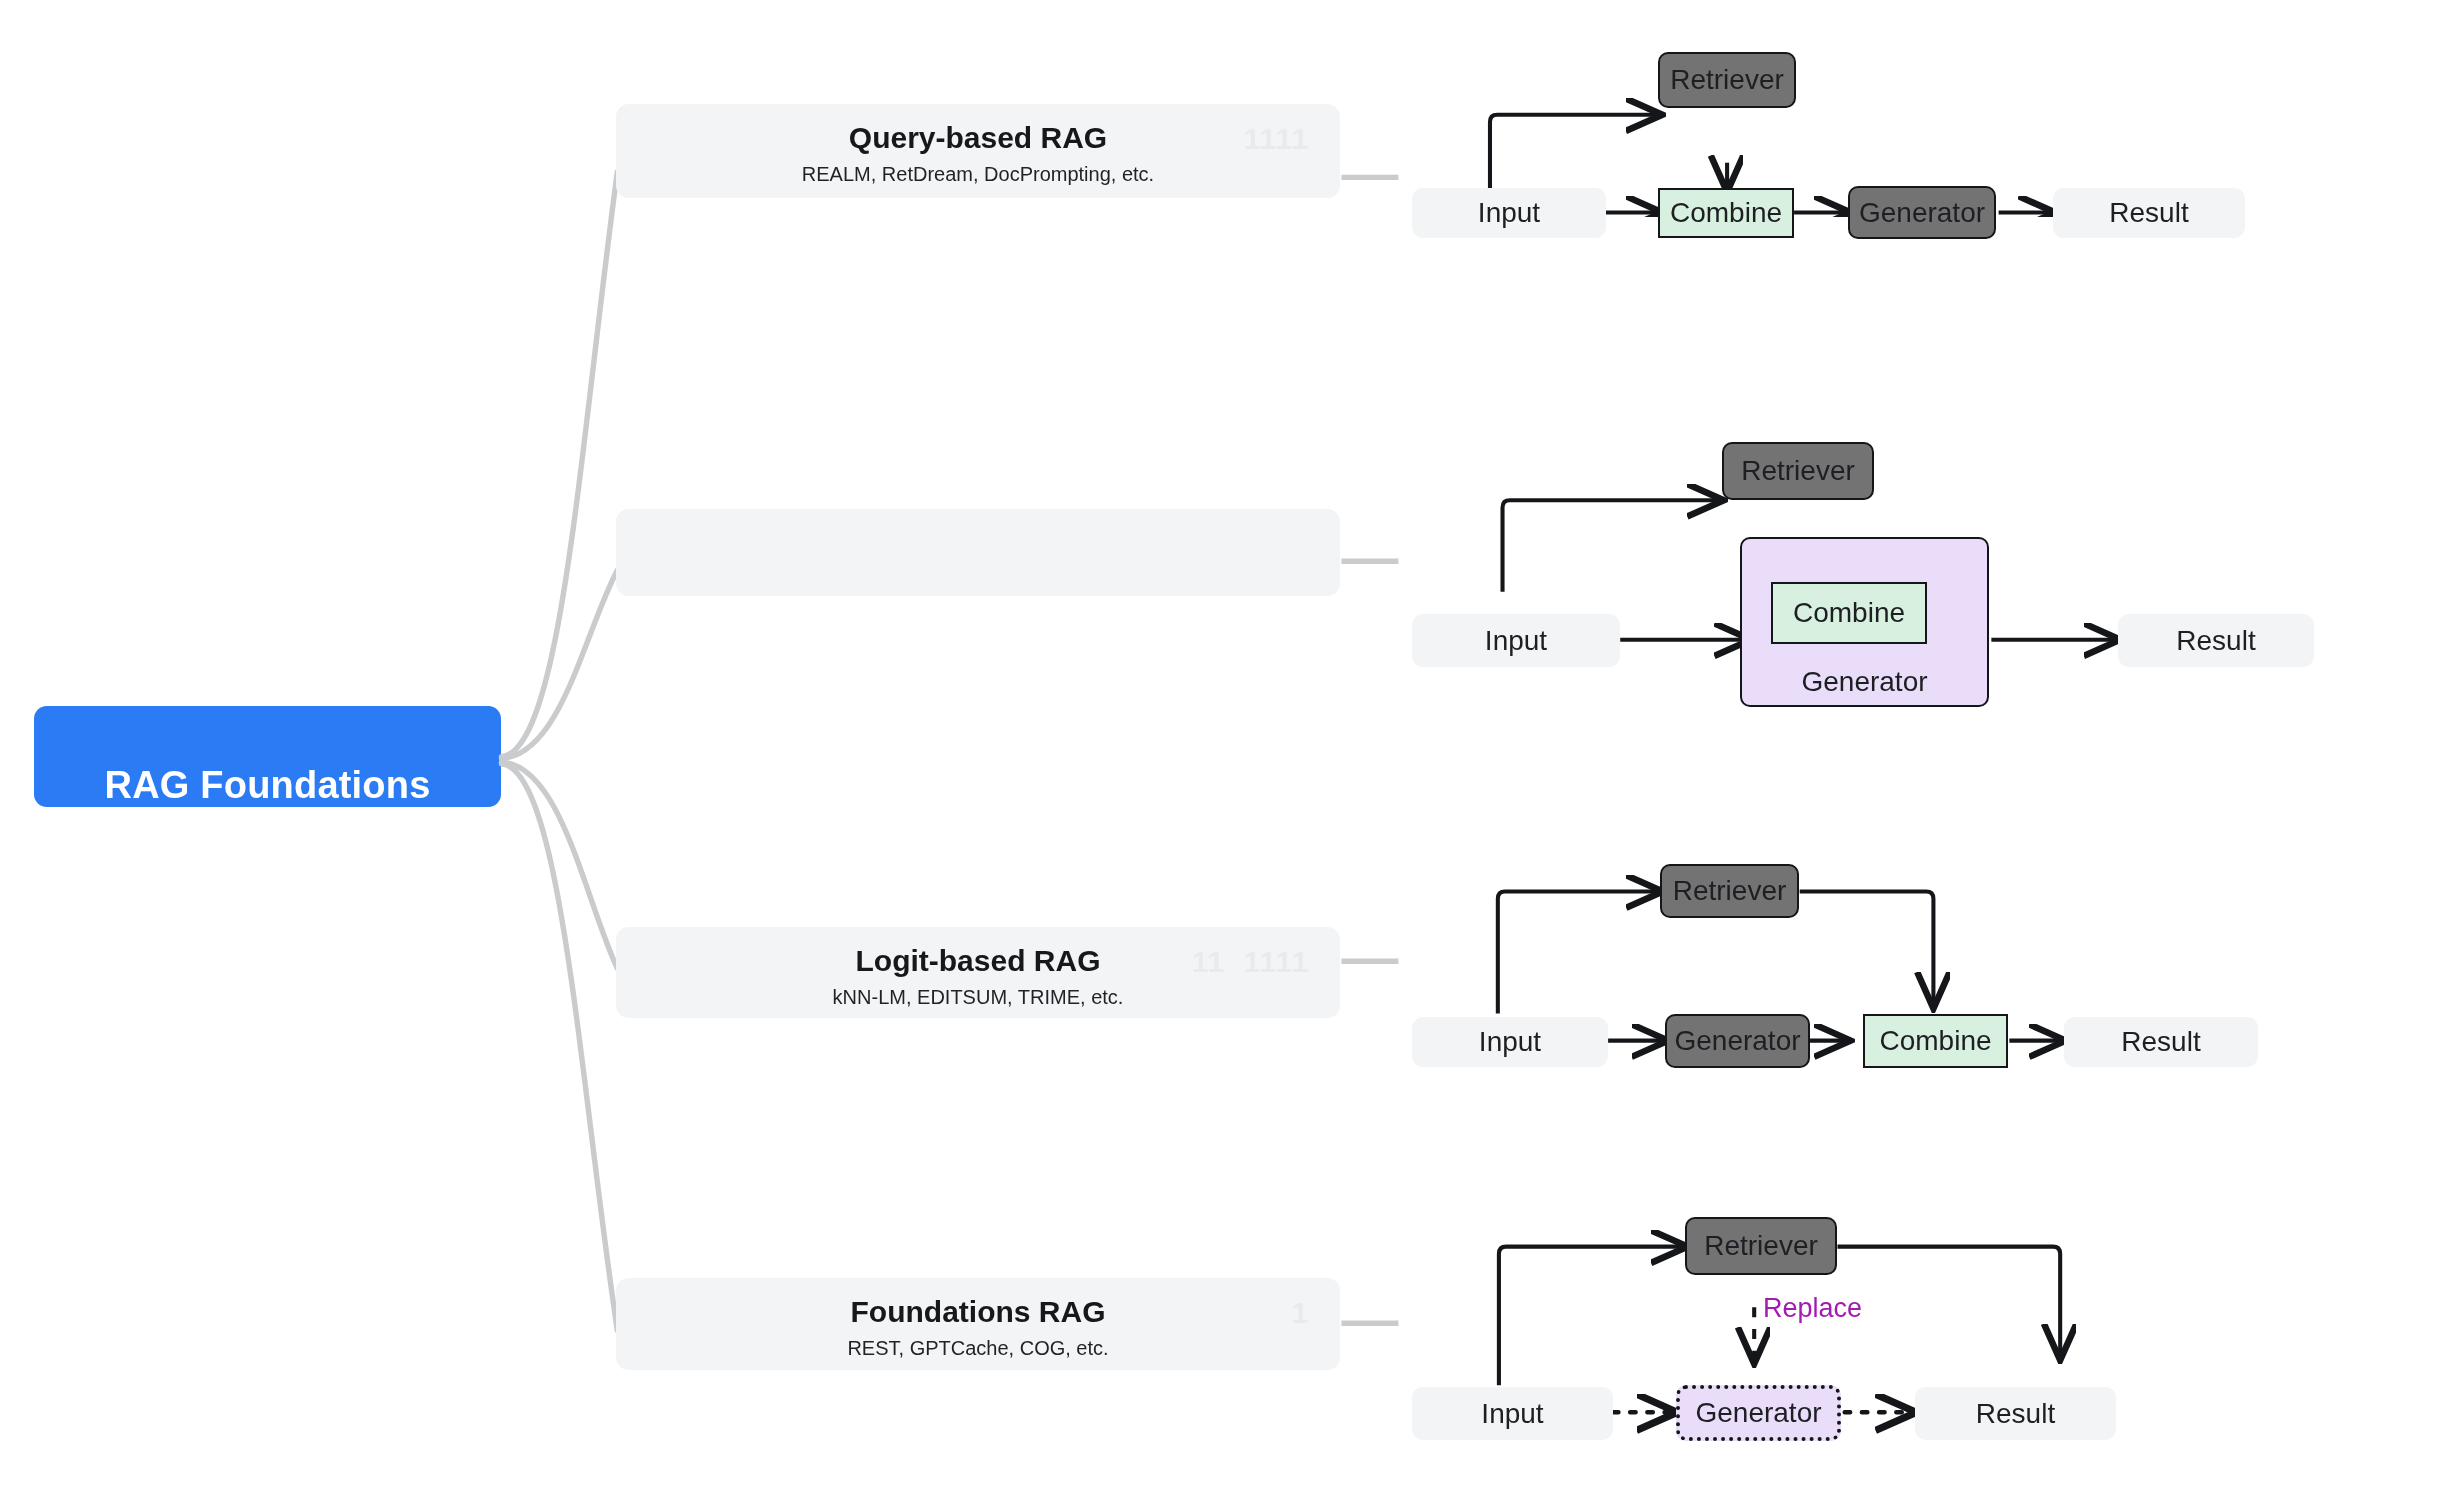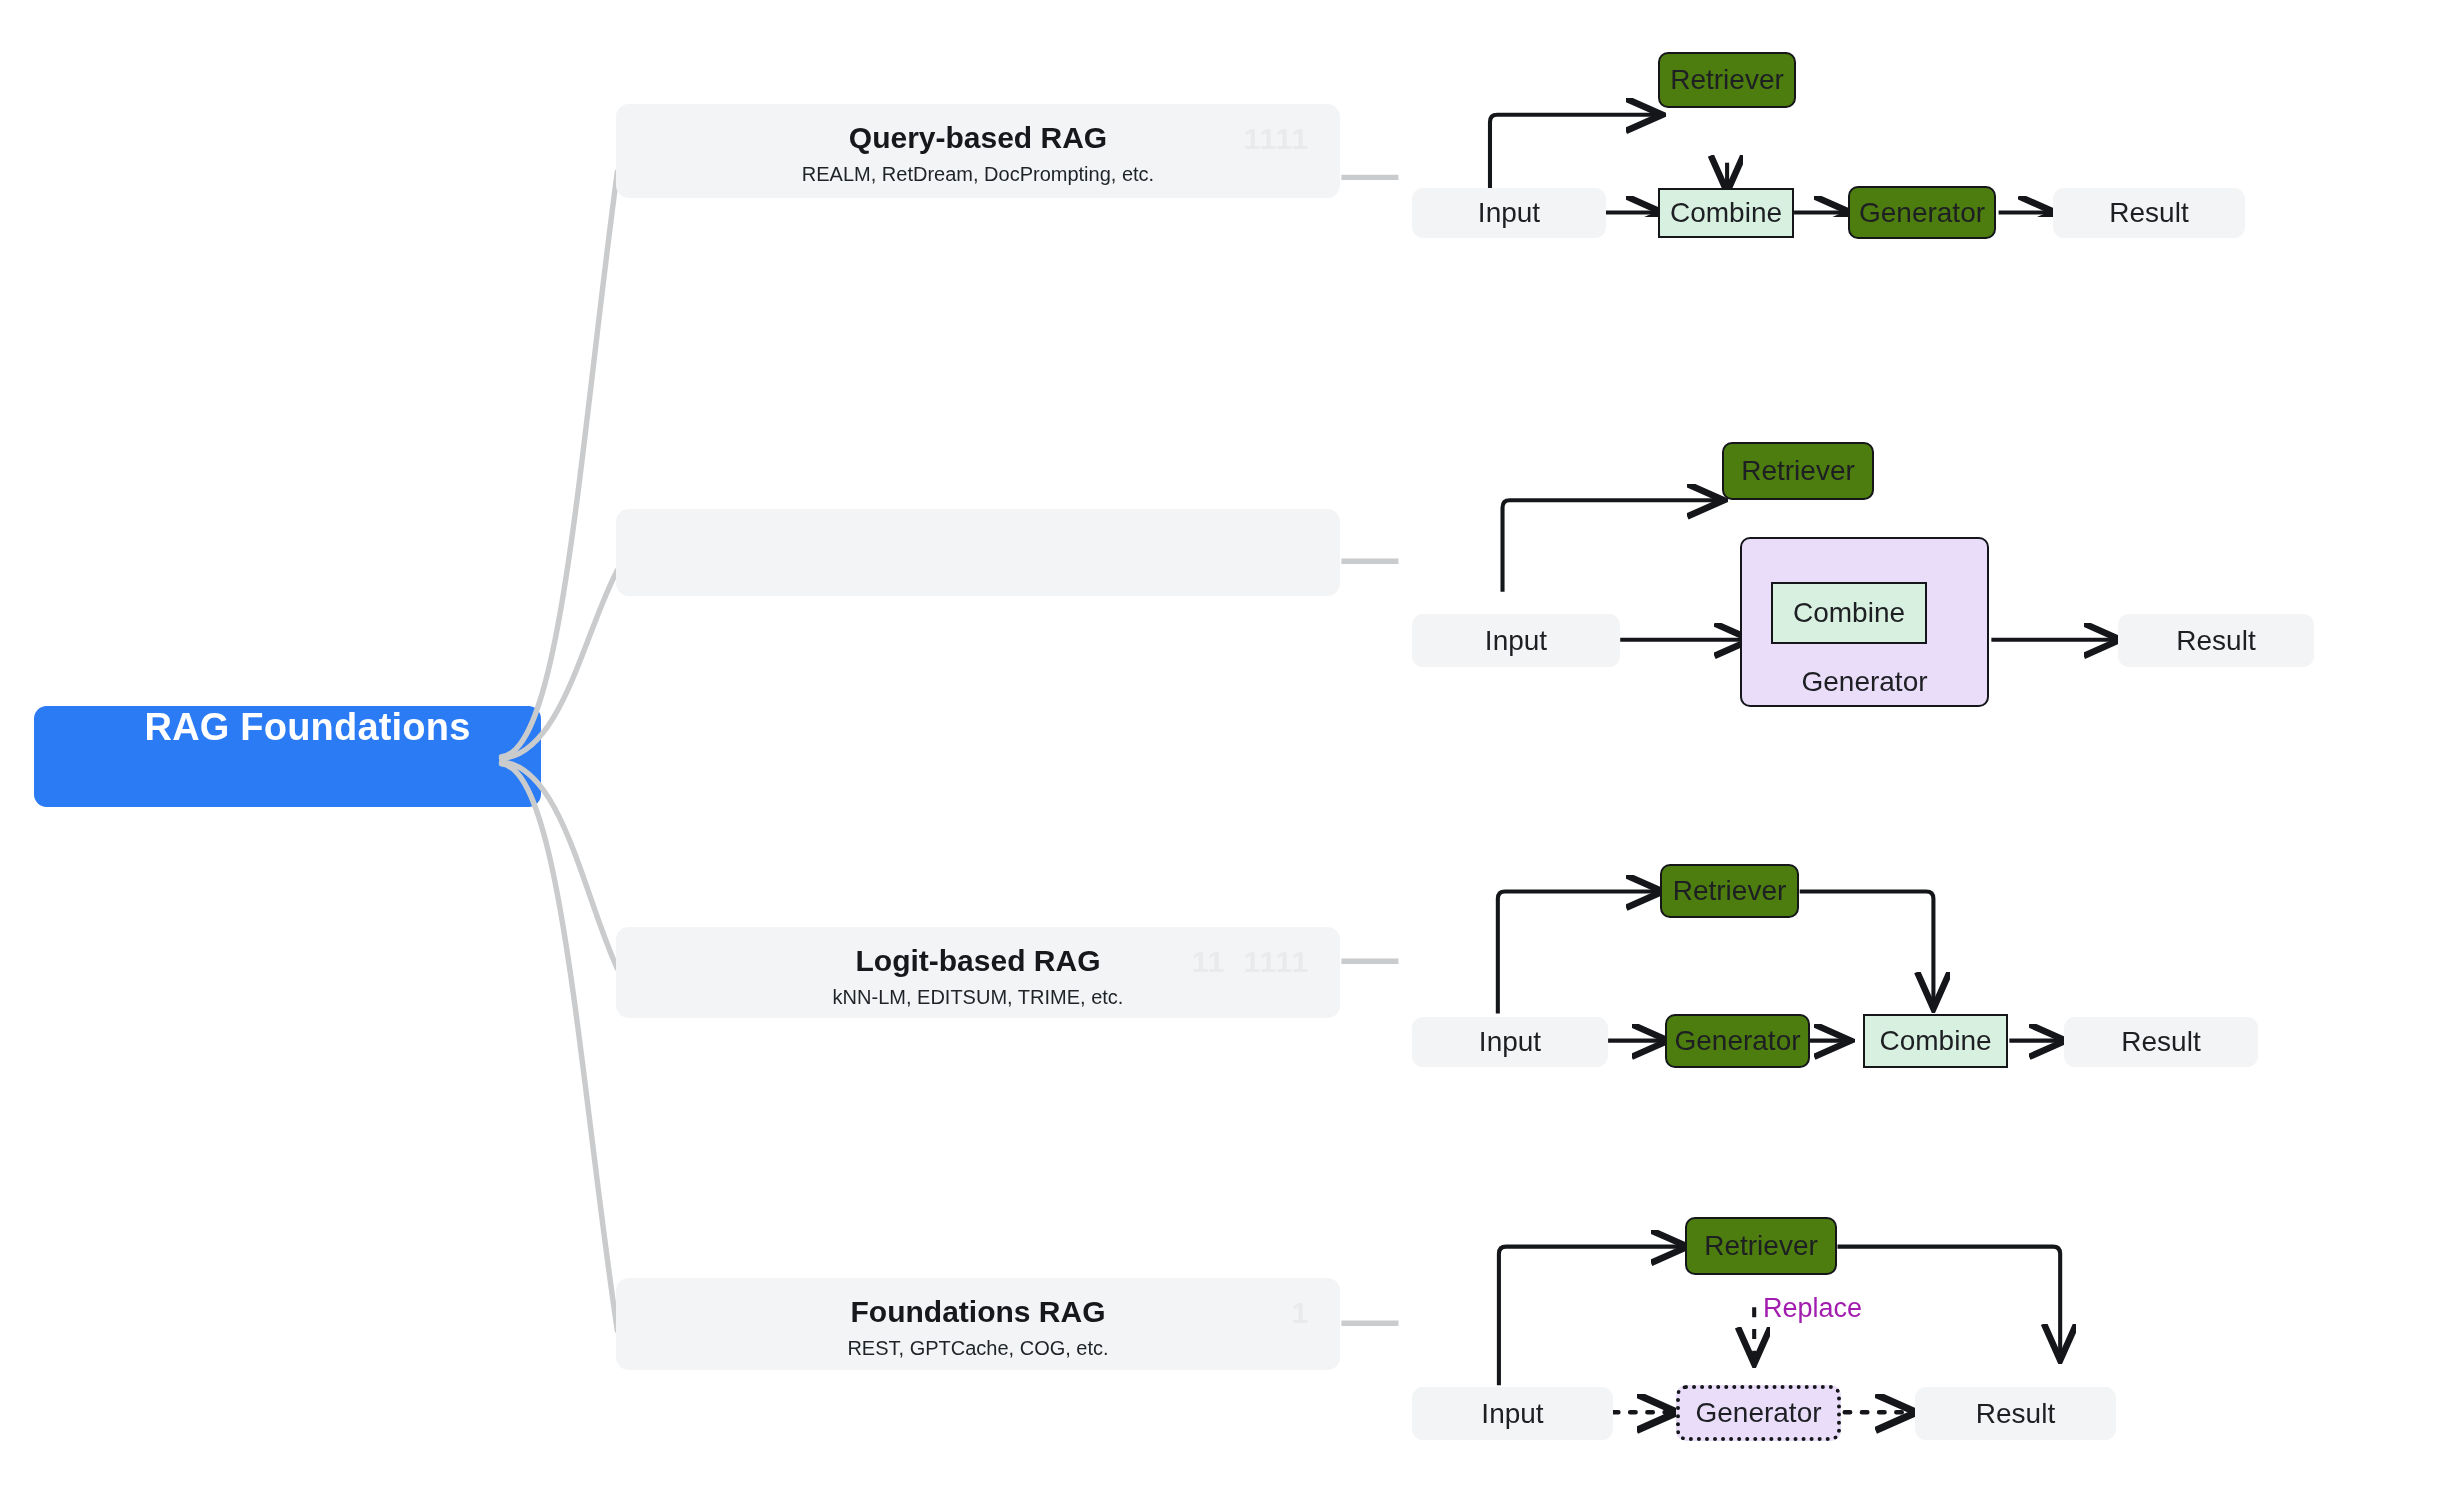--- a/index.html
+++ b/index.html
@@ -19,23 +19,22 @@
   
   #root-node {
     position: absolute;
     left: 34px;
     top: 706px;
     width: 467px;
     height: 101px;
     background: #2a7bf4;
     border-radius: 12.7px;
     display: flex;
-    align-items: flex-start;
+    align-items: flex-end;
     justify-content: center;
-    padding-left: 40px;
   }
   #root-node .root-label {
     color: #ffffff;
     font-size: 38px;
     font-weight: bold;
     letter-spacing: 0.2px;
     white-space: nowrap;
   }
 
   
@@ -123,21 +122,21 @@
     justify-content: center;
     font-size: 28px;
     color: #1d1f23;
     white-space: nowrap;
   }
   .node.plain {
     background: #f3f4f5;
     border-radius: 11px;
   }
   .node.purple {
-    background: #4d7c0f;
+    background: #737373;
     border: 2.7px solid #14161a;
     border-radius: 10px;
   }
   .node.purple-dotted {
     background: #e9ddfa;
     border: 4.5px dotted #14161a;
     border-radius: 10px;
   }
   .node.green {
     background: #d8f0e0;

